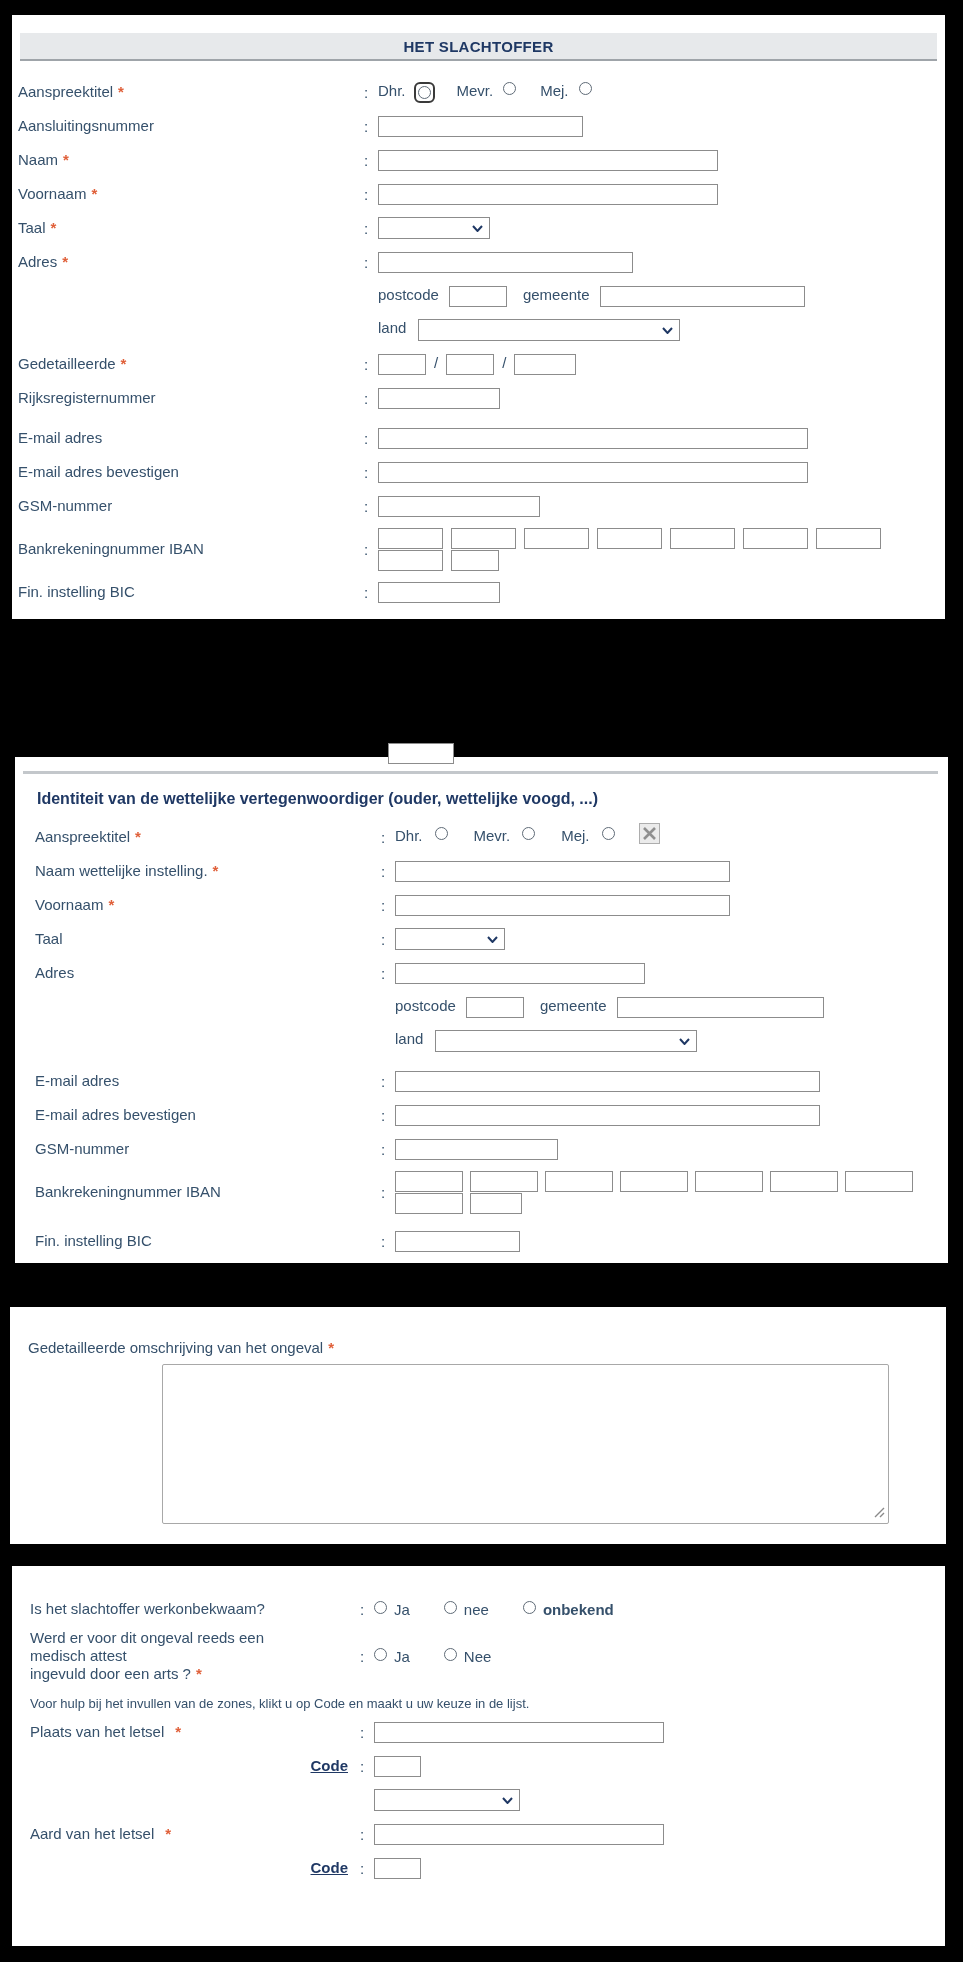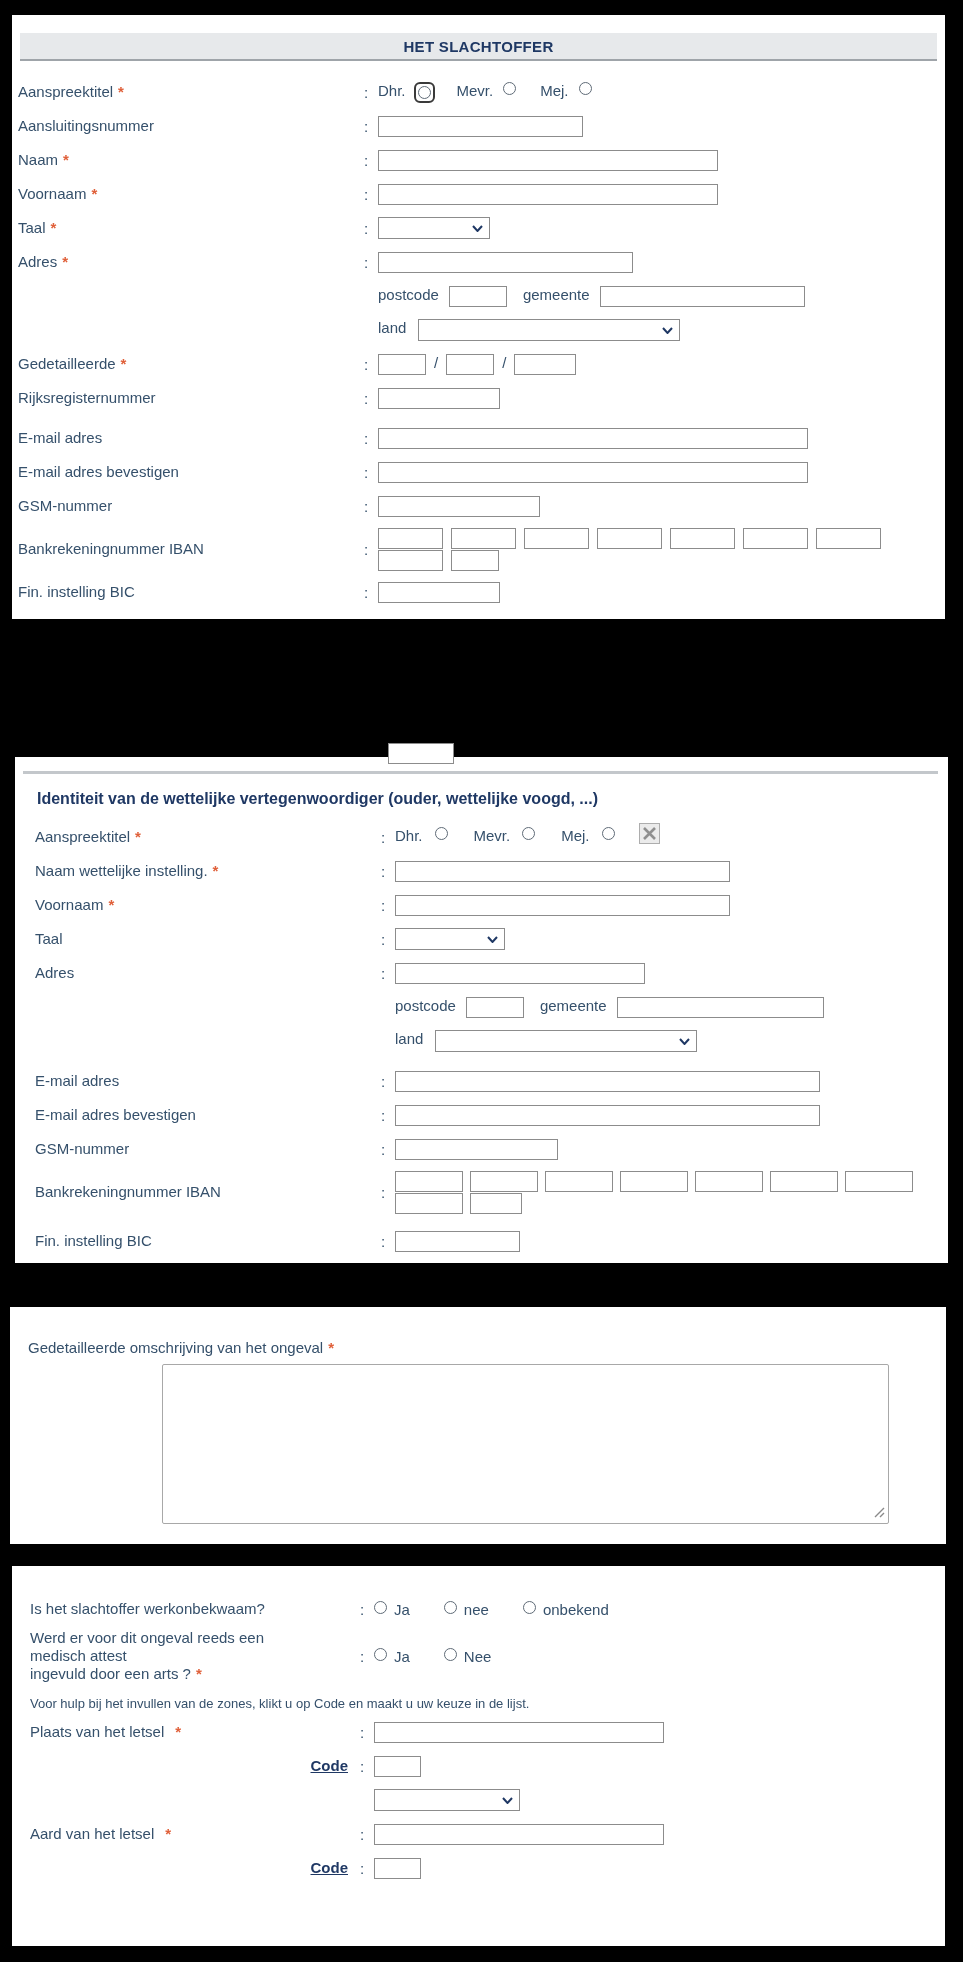--- a/index.html
+++ b/index.html
@@ -450,21 +450,21 @@
       <div class="lbl">
           <span>Is het slachtoffer werkonbekwaam?</span>
         </div>
       <span class="colon">:</span>
       <div class="val">
         <span class="radio"></span>
         <span class="rlabel" style="margin-left:7px;">Ja</span>
         <span class="radio" style="margin-left:34px;"></span>
         <span class="rlabel" style="margin-left:7px;">nee</span>
         <span class="radio" style="margin-left:34px;"></span>
-        <span class="rlabel" style="margin-left:7px;">onbekend</span>
+        <span class="rlabel" style="margin-left:7px;font-weight:bold;">onbekend</span>
       </div>
     </div>
     <div class="row" style="min-height:60px;">
       <div class="lbl mline" style="align-self:center;flex-direction:column;align-items:flex-start;">
         <div>Werd er voor dit ongeval reeds een</div>
         <div>medisch attest</div>
         <div><span>ingevuld door een arts ?</span><span class="req">*</span></div>
       </div>
       <span class="colon">:</span>
       <div class="val">

